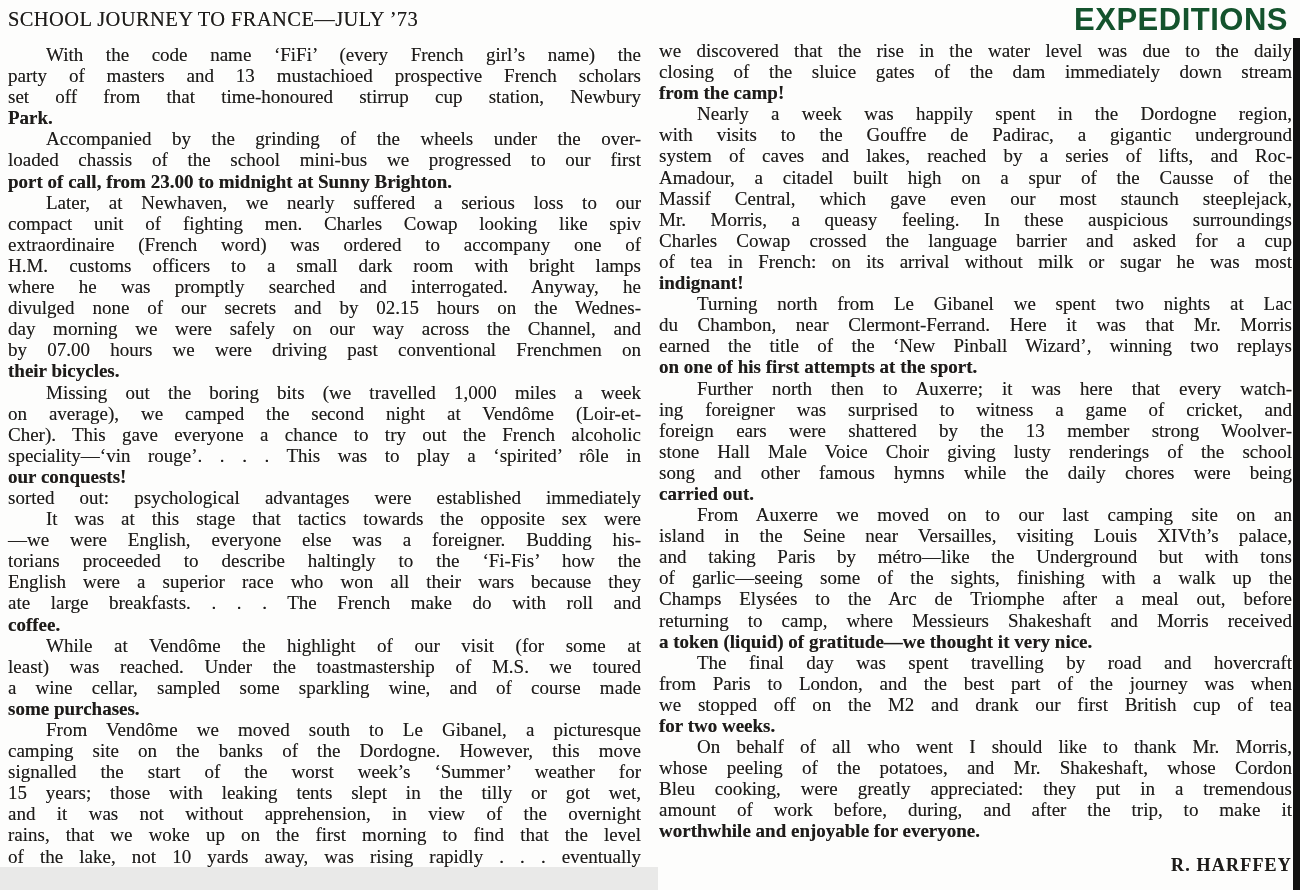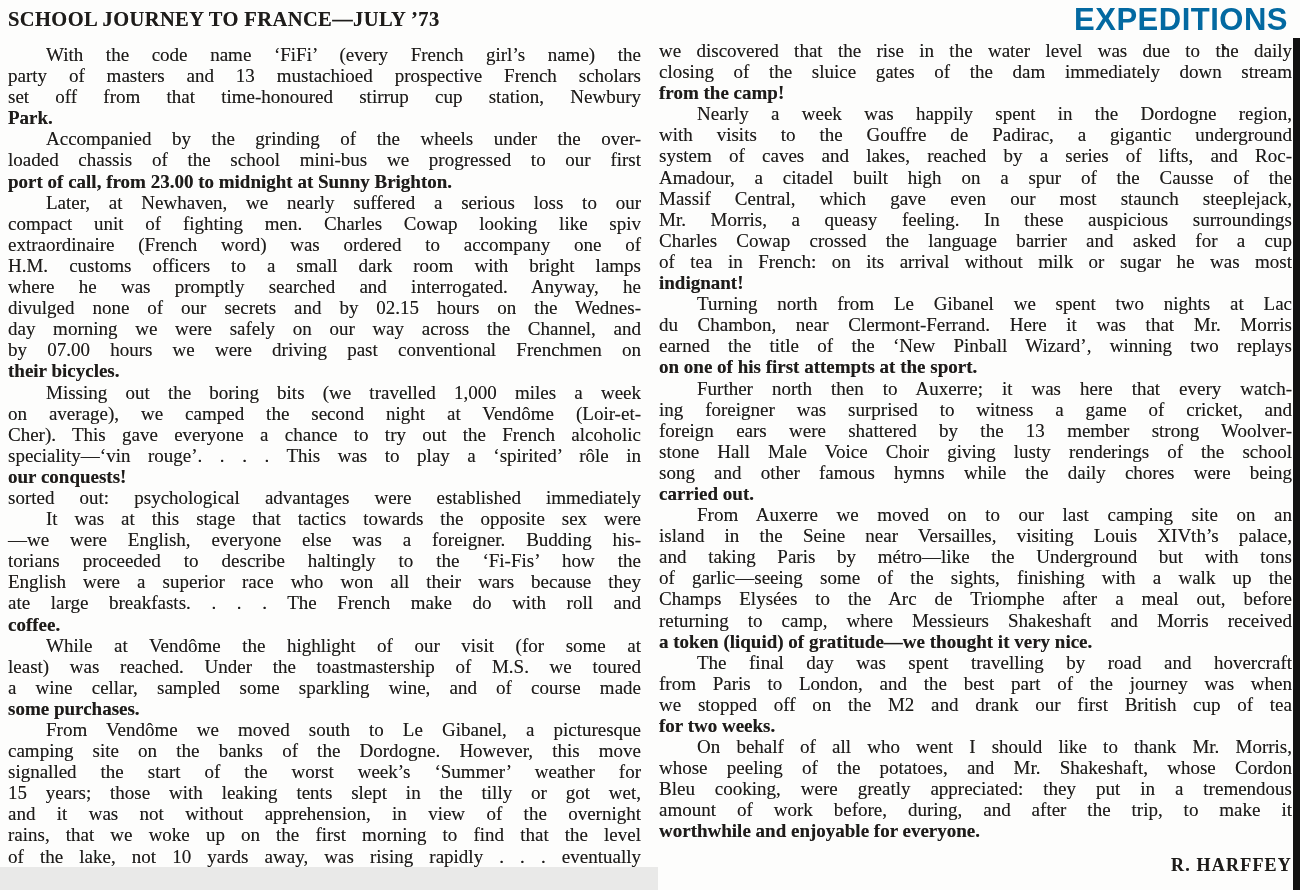--- a/index.html
+++ b/index.html
@@ -10,21 +10,21 @@
     background: #fdfdfc;
     overflow: hidden;
     font-family: "Liberation Serif", serif;
     color: #1e1c1a;
   }
   .col { position: absolute; }
   .col-left  { left: 8px;  top: 6px;  width: 633px; }
   .col-right { left: 659px; top: 40px; width: 633px; }
   .article-title {
     font-size: 20.5px;
-    font-weight: 700;
+    font-weight: 400;
     letter-spacing: 0.4px;
     line-height: 26px;
     margin: 0 0 12px 0;
     text-shadow: 0 0 0.5px rgba(20,20,20,0.55);
   }
   .col-body { width: 100%; }
   .para { margin: 0; }
   .line {
     font-size: 19px;
     line-height: 21.1px;
@@ -36,21 +36,21 @@
   .line.last { text-align-last: left; white-space: normal; font-weight: bold; }
   .line.ind { text-indent: 38px; }
   .section-header {
     position: absolute;
     top: 2px;
     right: 12px;
     font-family: "Liberation Sans", sans-serif;
     font-weight: 700;
     font-size: 31px;
     letter-spacing: 0.5px;
-    color: #0369a1;
+    color: #14532d;
   }
   .byline {
     margin-top: 13px;
     text-align: right;
     font-size: 18px;
     font-weight: 700;
     letter-spacing: 1.2px;
     text-shadow: 0 0 0.5px rgba(25,25,25,0.5);
   }
   .right-bar {

